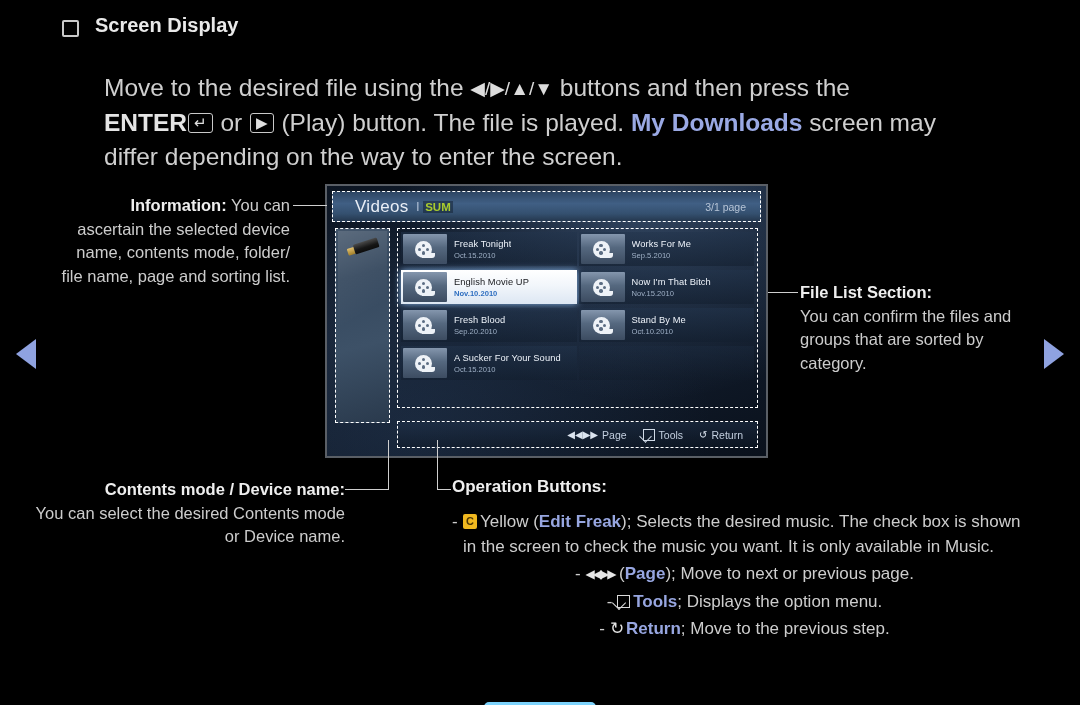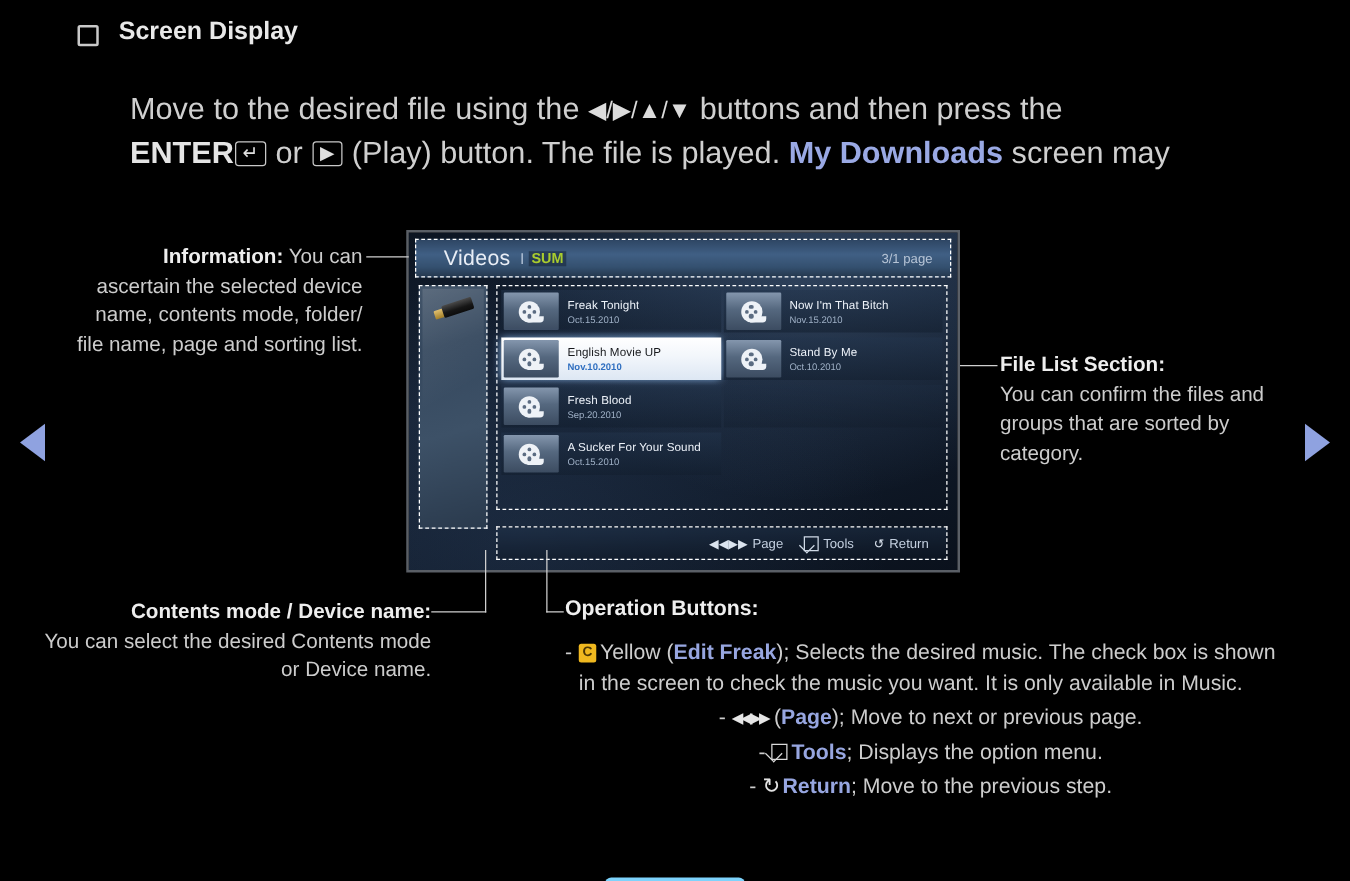--- a/index.html
+++ b/index.html
@@ -135,20 +135,21 @@
     <div class="title-bullet"></div>
     <div class="title-text">Screen Display</div>
   </div>
 
   <div class="intro">
     <span>Move to the desired file using the </span><span class="arw">◀/▶/▲/▼</span><span> buttons and then press the</span><br>
     <b>ENTER</b><span class="key-box">↵</span>
     <span>or</span>
     <span class="key-box">▶</span>
     <span>(Play) button. The file is played. </span><span class="accent">My Downloads</span><span> screen may</span><br>
+    <span>differ depending on the way to enter the screen.</span>
   </div>
 
   <div class="tv">
     <div class="tv-glow"></div>
 
     <div class="tv-head">
       <span class="tv-head-title">Videos</span>
       <span class="tv-head-sep">l</span>
       <span class="tv-head-sum">SUM</span>
       <span class="tv-head-page">3/1 page</span>
@@ -224,20 +225,36 @@
               </div>
           </div>
           <div class="meta">
             <div class="fname">A Sucker For Your Sound</div>
             <div class="fdate">Oct.15.2010</div>
           </div>
         </div>
       </div>
 
       <div class="col">
+        <div class="item">
+          <div class="thumb">
+            <div class="reel">
+                <div class="reel-c"></div>
+                <div class="reel-tail"></div>
+              <div class="reel-h" style="left:6.8px;top:3px"></div>
+              <div class="reel-h" style="left:3px;top:7px"></div>
+              <div class="reel-h" style="left:10.5px;top:7px"></div>
+              <div class="reel-h" style="left:6.8px;top:10.8px"></div>
+              </div>
+          </div>
+          <div class="meta">
+            <div class="fname">Works For Me</div>
+            <div class="fdate">Sep.5.2010</div>
+          </div>
+        </div>
         <div class="item">
           <div class="thumb">
             <div class="reel">
                 <div class="reel-c"></div>
                 <div class="reel-tail"></div>
               <div class="reel-h" style="left:6.8px;top:3px"></div>
               <div class="reel-h" style="left:3px;top:7px"></div>
               <div class="reel-h" style="left:10.5px;top:7px"></div>
               <div class="reel-h" style="left:6.8px;top:10.8px"></div>
               </div>

